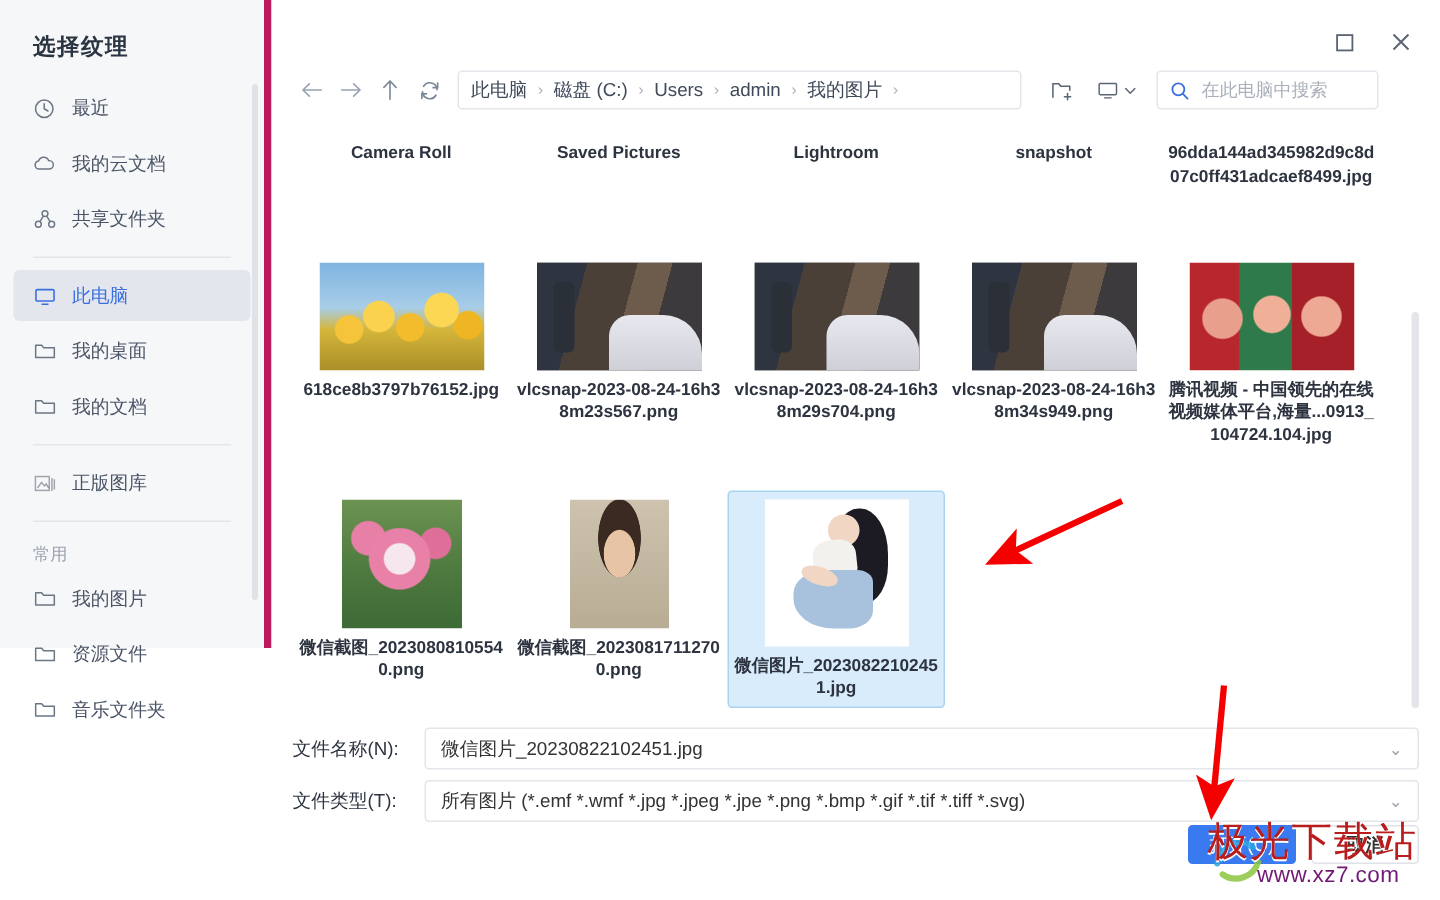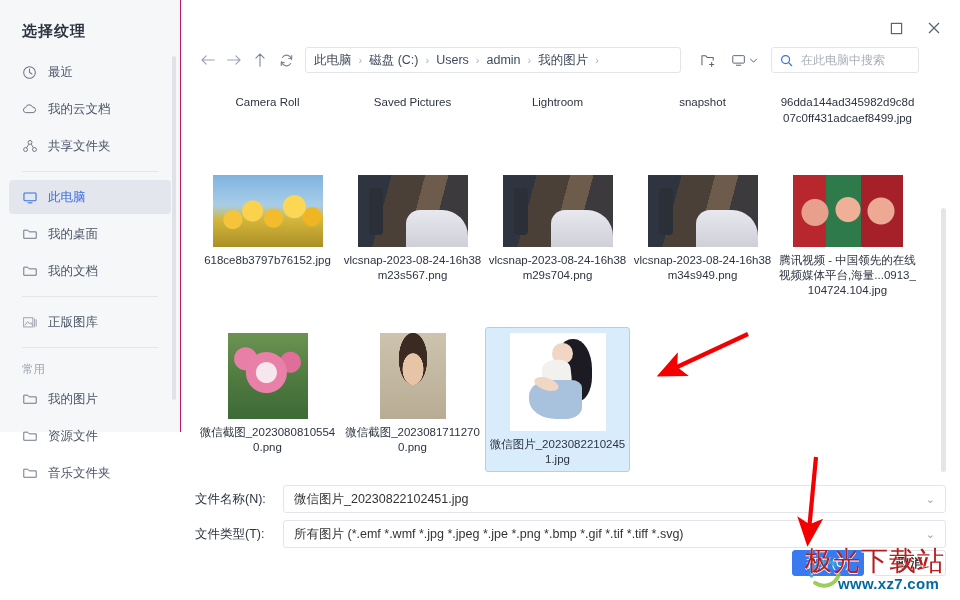--- a/index.html
+++ b/index.html
@@ -7,21 +7,21 @@
     width:960px;height:600px;overflow:hidden;
     font-family:"Liberation Sans","DejaVu Sans",sans-serif;
     background:#ffffff;color:#333;
     -webkit-font-smoothing:antialiased;
   }
   .dialog{position:relative;width:960px;height:600px;display:flex;background:#fff;}
 
   
   .sidebar{
     width:181px;height:432px;background:#f6f7f9;
-    border-right:1px solid #be185d;
+    border-right:5px solid #be185d;
     box-sizing:border-box;position:relative;flex:0 0 181px;
   }
   .side-title{
     font-size:15px;font-weight:bold;color:#2b3441;
     padding:22px 0 0 22px;letter-spacing:1px;
   }
   .side-list{margin-top:14px;}
   .side-item{
     display:flex;align-items:center;height:34px;
     margin:3px 9px;padding-left:12px;border-radius:4px;
@@ -73,21 +73,21 @@
   }
   .searchbox .sicon{color:#3a6fe0;margin-right:6px;display:flex;}
   .searchbox input{
     border:0;outline:0;font-size:12px;color:#333;width:100%;
     font-family:Liberation Serif, serif;background:transparent;
   }
   .searchbox input::placeholder{color:#a9b0ba;}
 
   
   .filearea{
-    position:absolute;left:14px;right:14px;top:84px;height:390px;overflow:hidden;
+    position:absolute;left:14px;right:14px;top:84px;height:390px;overflow:hidden;font-weight:bold;
   }
   .grid-row{display:flex;}
   .cell{
     width:145px;display:flex;flex-direction:column;align-items:center;
     padding-top:4px;box-sizing:border-box;
   }
   .cell-inner{
     width:145px;display:flex;flex-direction:column;align-items:center;
     border-radius:3px;padding:6px 2px 5px;box-sizing:border-box;
   }
@@ -191,21 +191,21 @@
   .btn.ghost{background:#fff;color:#333;border:1px solid #dfe2e7;font-weight:bold;}
 
   
   .arrow{position:absolute;pointer-events:none;}
   .wm{position:absolute;pointer-events:none;}
   .wm-main{
     left:805px;top:543px;font-size:27px;font-weight:normal;color:#b91c1c;
     text-shadow:0 1px 0 #fff;letter-spacing:1px;
   }
   .wm-url{
-    left:838px;top:575px;font-size:15px;font-weight:bold;color:#0369a1;letter-spacing:0.3px;
+    left:838px;top:575px;font-size:15px;font-weight:normal;color:#701a75;letter-spacing:0.3px;
   }
   .wm-logo{left:806px;top:552px;width:40px;height:40px;}
 </style>
 </head>
 <body>
 
 <div class="dialog">
 
   <div class="sidebar">
     <div class="side-title">选择纹理</div>

